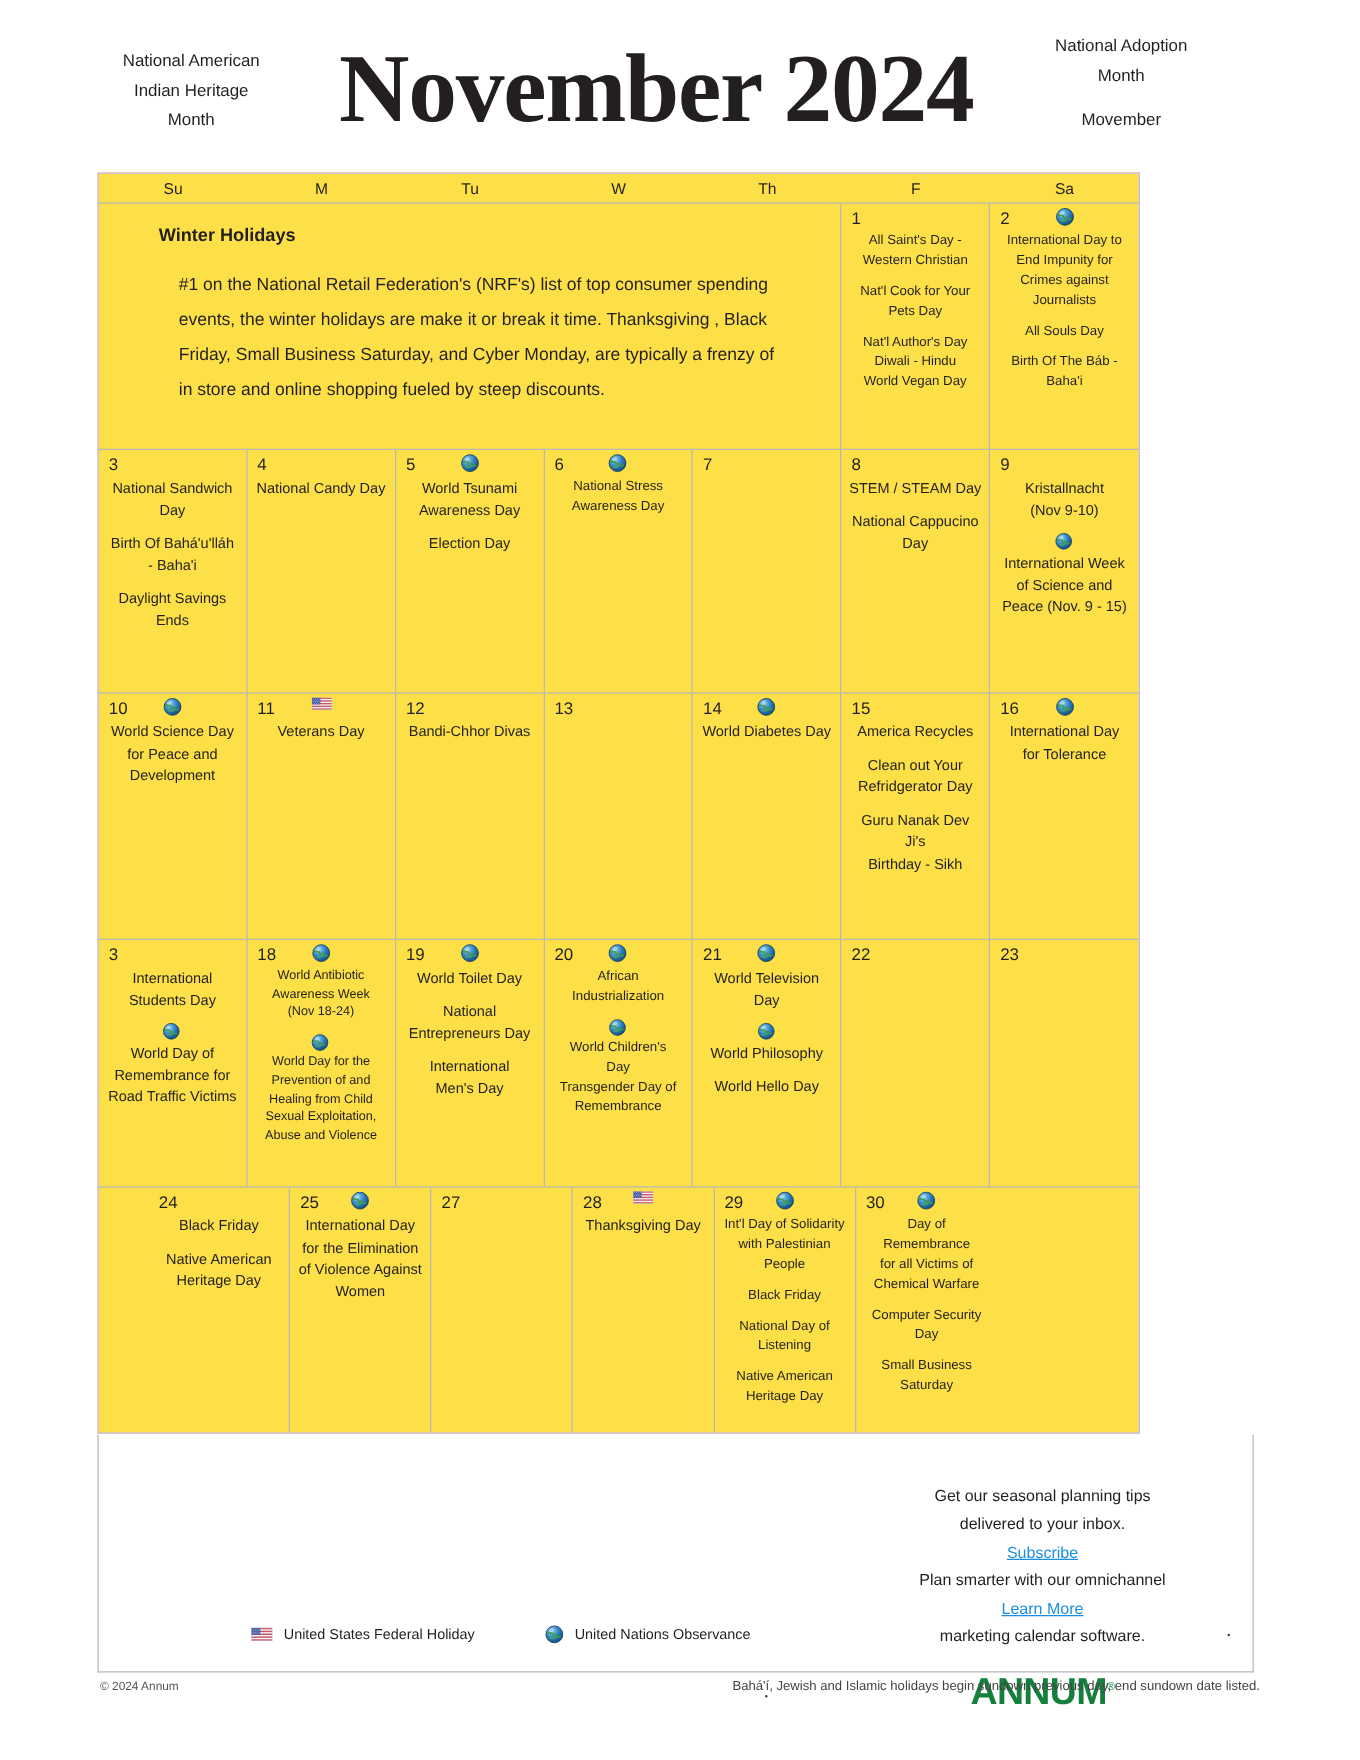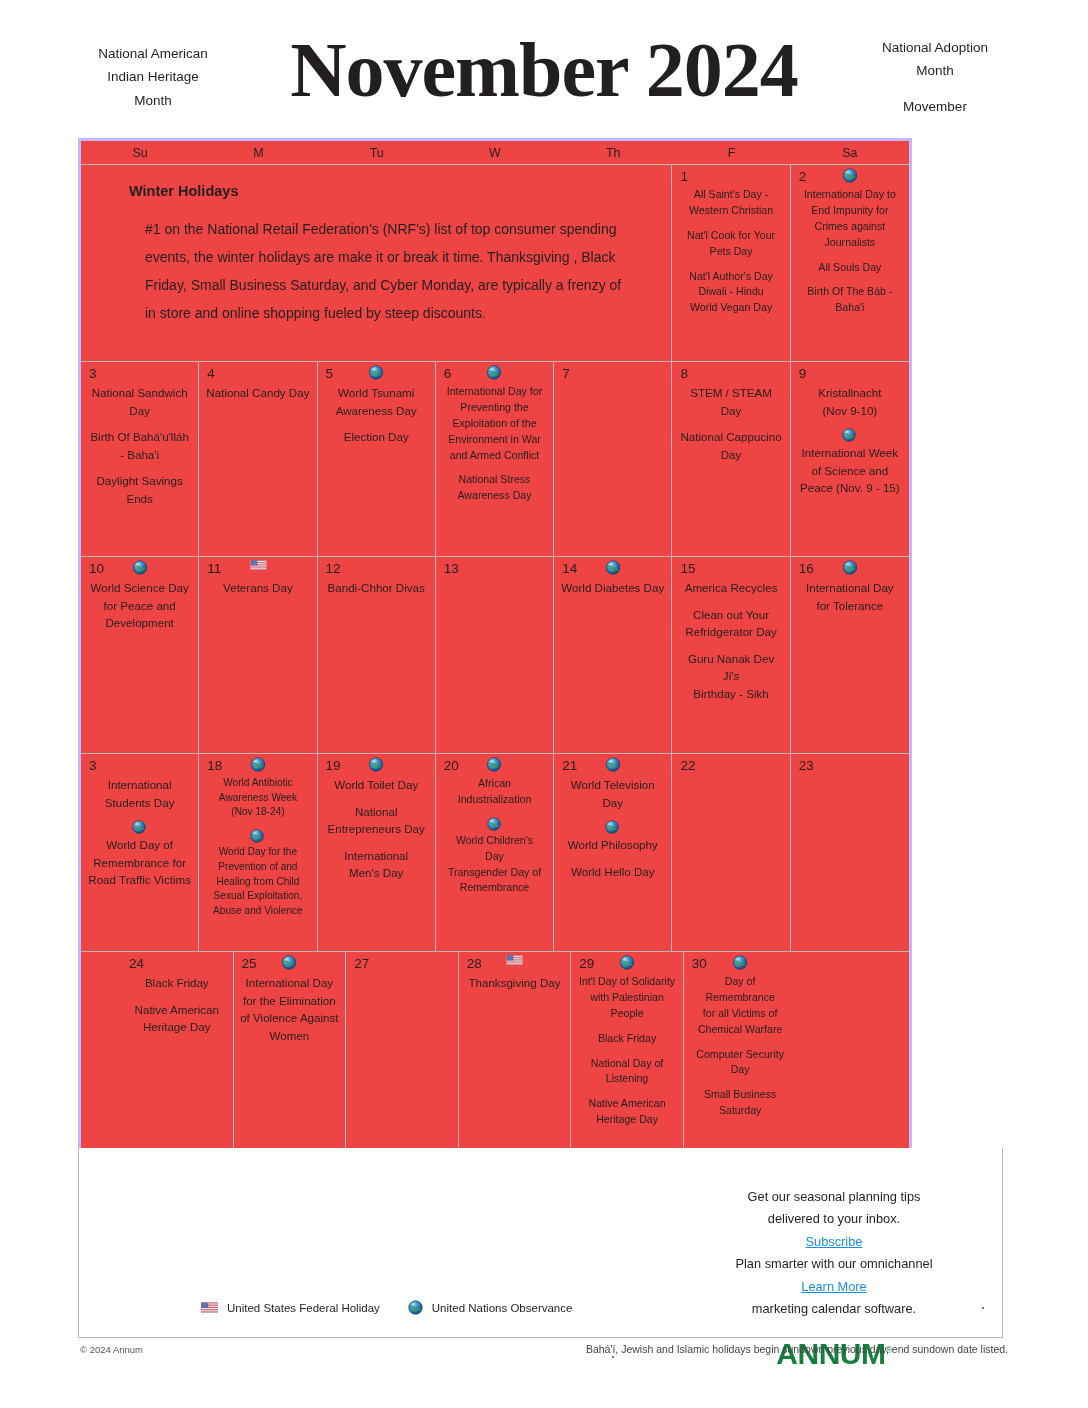--- a/index.html
+++ b/index.html
@@ -11,22 +11,22 @@
     width: 1088px; height: 1408px;
     font-family: "Liberation Sans", sans-serif;
     color: #231f20;
     position: relative;
     overflow: hidden;
   }
 
   
   .header {
     display: flex;
-    align-items: center;
-    padding: 38px 78px 0 78px;
+    align-items: flex-end;
+    padding: 38px 116px 0 78px;
     height: 108px;
   }
   .side-note {
     width: 150px;
     font-size: 13.5px;
     line-height: 1.75;
     text-align: center;
     color: #231f20;
     padding-top: 8px;
   }
@@ -43,22 +43,22 @@
     color: #231f20;
     margin-top: -6px;
   }
 
   
   .cal {
     position: absolute;
     left: 78px;
     top: 138px;
     width: 834px;
-    border: 3px solid #c4b5fd;
-    background: #ef4444;
+    border: 1px solid #c4b5fd;
+    background: #fde047;
   }
   .dow-row {
     display: grid;
     grid-template-columns: repeat(7, 1fr);
     border-bottom: 1px solid #b8b8b8;
     height: 24px;
   }
   .dow {
     font-size: 12.5px;
     display: flex;
@@ -190,21 +190,21 @@
   .annum-logo sup {
     font-size: 9px;
     vertical-align: super;
     font-weight: 400;
   }
   .legend {
     position: absolute;
     left: 122px;
     bottom: 22px;
     display: flex;
-    gap: 28px;
+    gap: 56px;
     align-items: center;
     font-size: 11.5px;
     color: #231f20;
     margin-top: 17px;
   }
   .legend .item { display: flex; align-items: center; gap: 9px; }
 
   .copyright {
     position: absolute;
     left: 80px;
@@ -402,27 +402,20 @@
                 </defs>
                 <circle cx="8" cy="8" r="7.2" fill="url(#g3)"></circle>
                 <path d="M2.2 6.6c1.6.7 2.3-.4 3.6.2.9.4.4 1.6 1.4 2 .9.3 1.3-.9 2.2-.5.8.3.4 1.5 1.3 1.9.7.3 1.5-.3 2.1-.2" fill="none" stroke="#3f9b4a" stroke-width="1.5" stroke-linecap="round" opacity=".95"></path>
                 <path d="M4.4 11.3c1-.5 1.8.4 2.9.1.8-.2.9-1 1.9-.9" fill="none" stroke="#49a855" stroke-width="1.3" stroke-linecap="round" opacity=".9"></path>
                 <circle cx="8" cy="8" r="7.2" fill="none" stroke="#0f3c63" stroke-width=".7"></circle>
                 <ellipse cx="5.6" cy="4.6" rx="2.4" ry="1.5" fill="#ffffff" opacity=".30" transform="rotate(-25 5.6 4.6)"></ellipse>
               </svg>
             </span>
           </div>
           <div class="events">
-            <div class="ev">
-              <span style="display:block">International Day for</span>
-              <span style="display:block">Preventing the</span>
-              <span style="display:block">Exploitation of the</span>
-              <span style="display:block">Environment in War</span>
-              <span style="display:block">and Armed Conflict</span>
-            </div>
             <div class="ev">
               <span style="display:block">National Stress</span>
               <span style="display:block">Awareness Day</span>
             </div>
           </div>
         </div>
         <div class="cell">
           <div class="daynum-row">
             <span class="daynum">7</span>
           </div>

